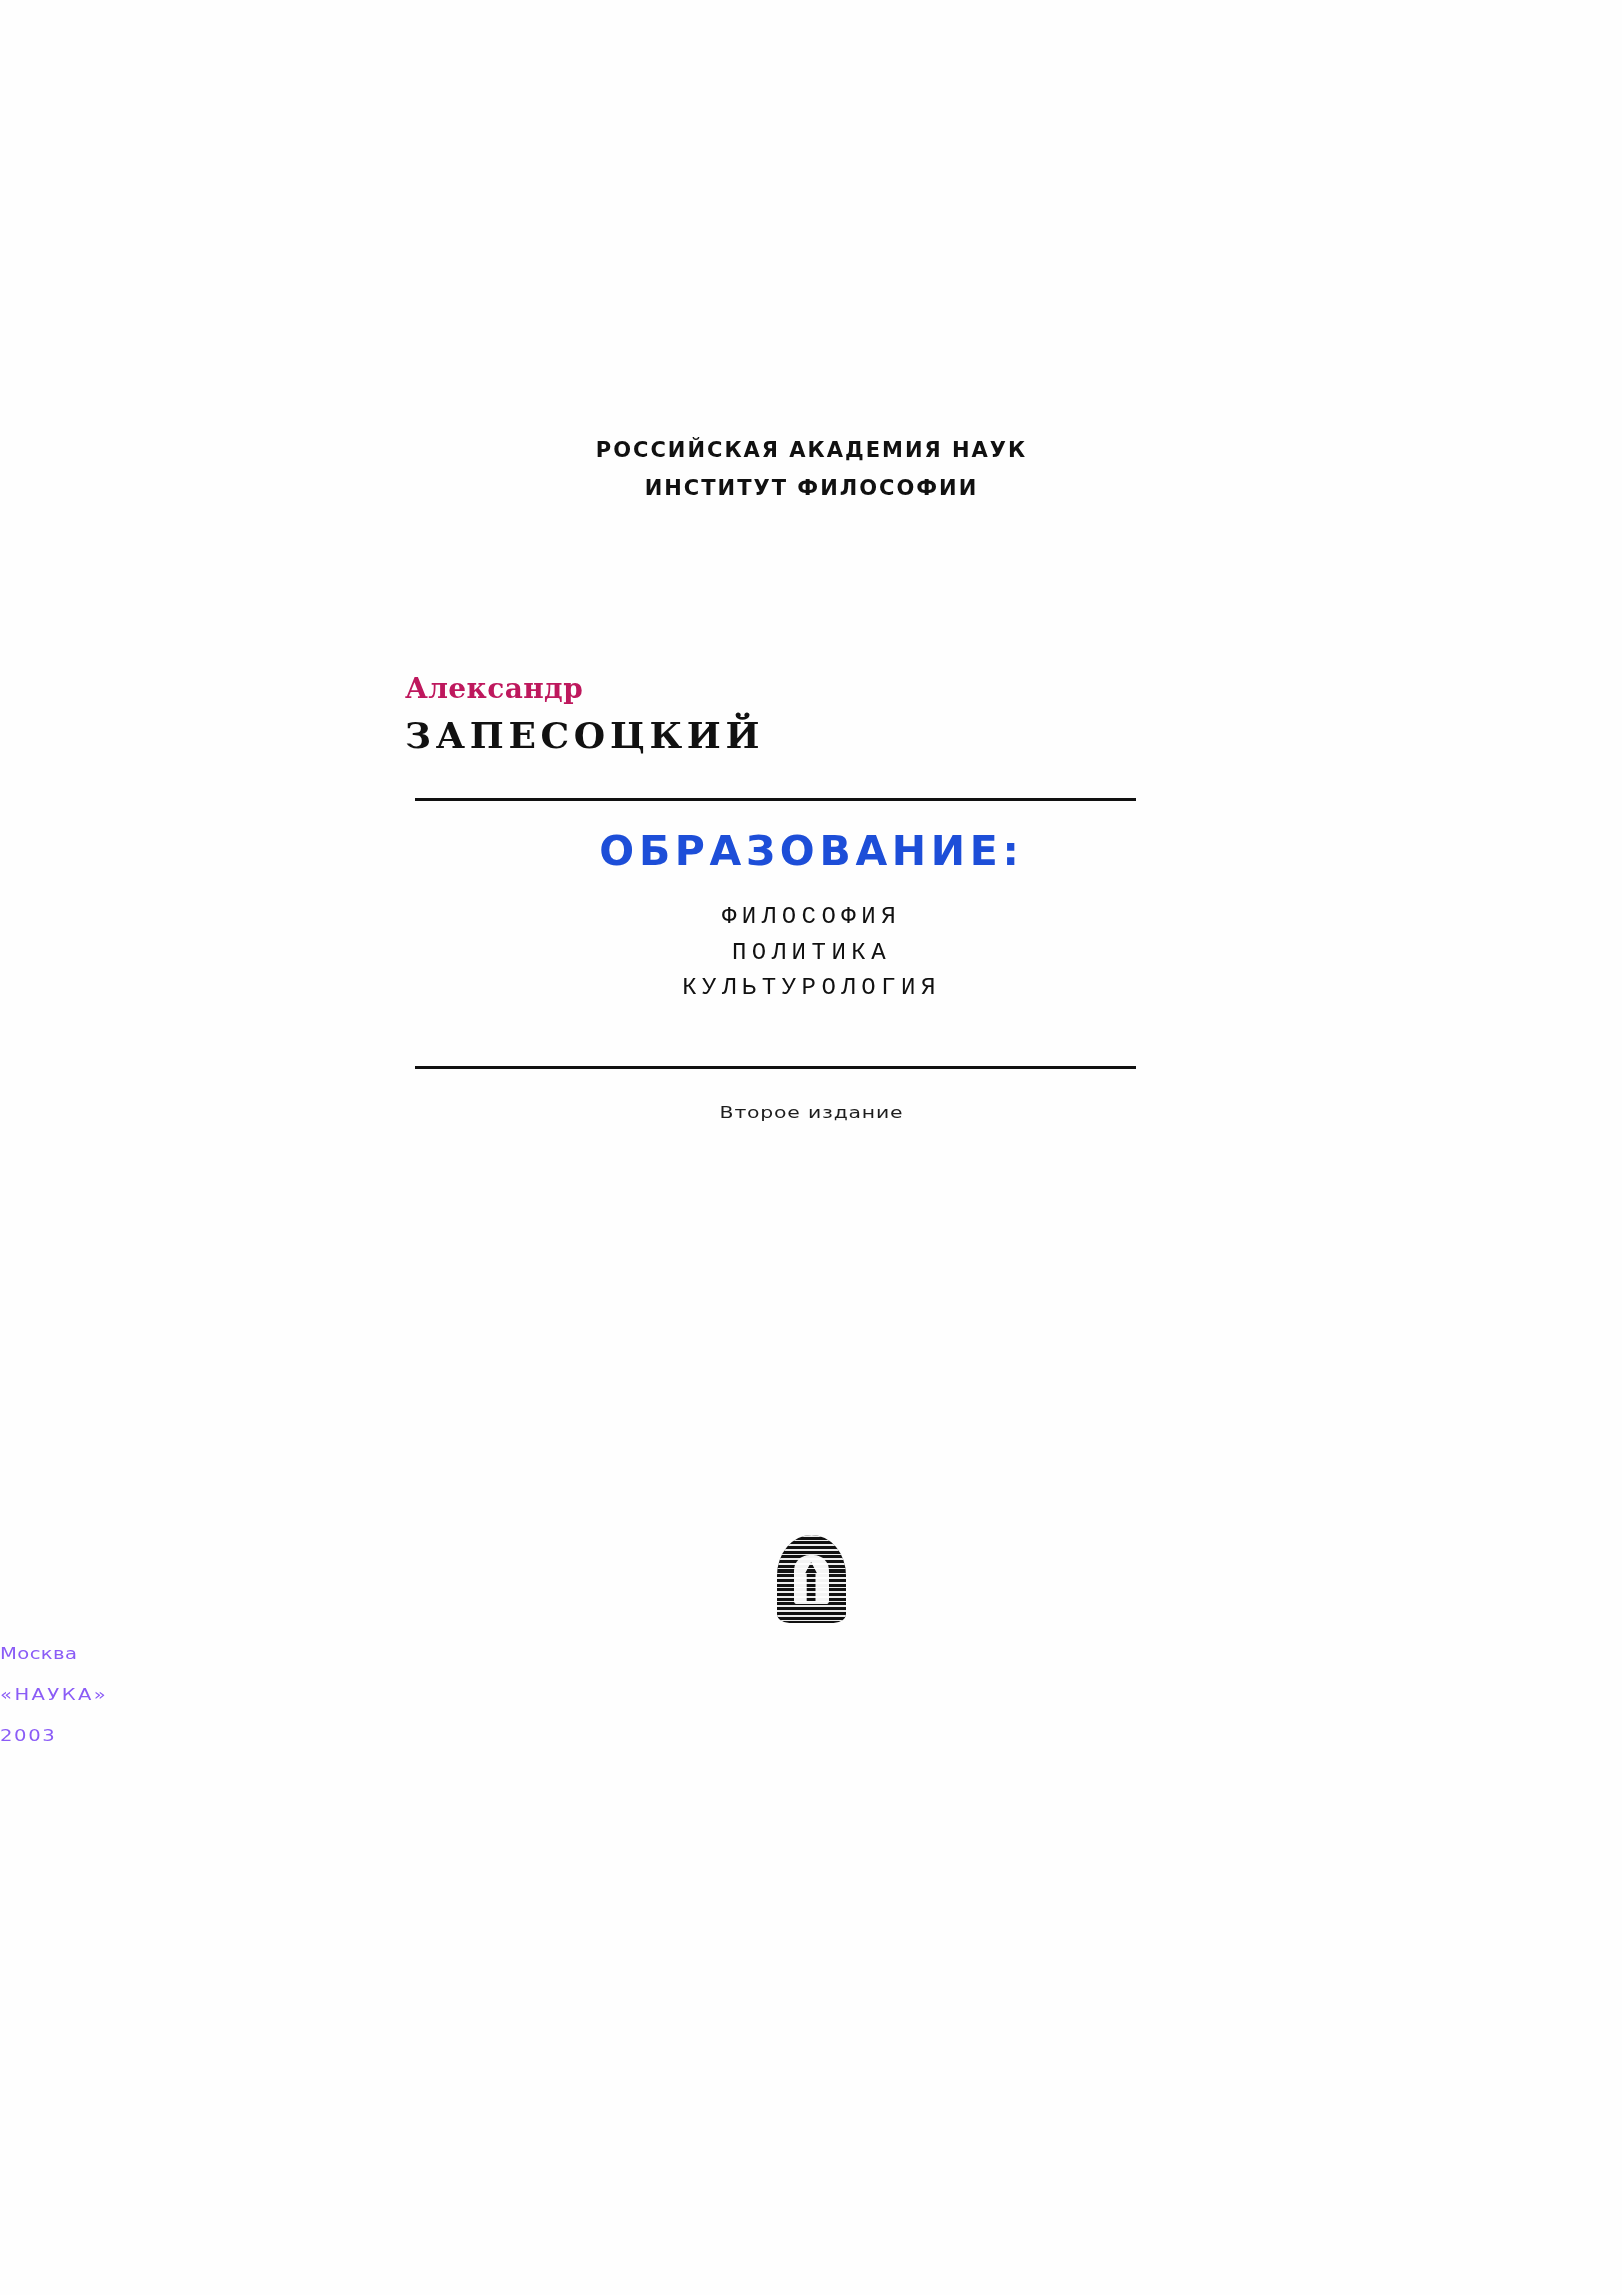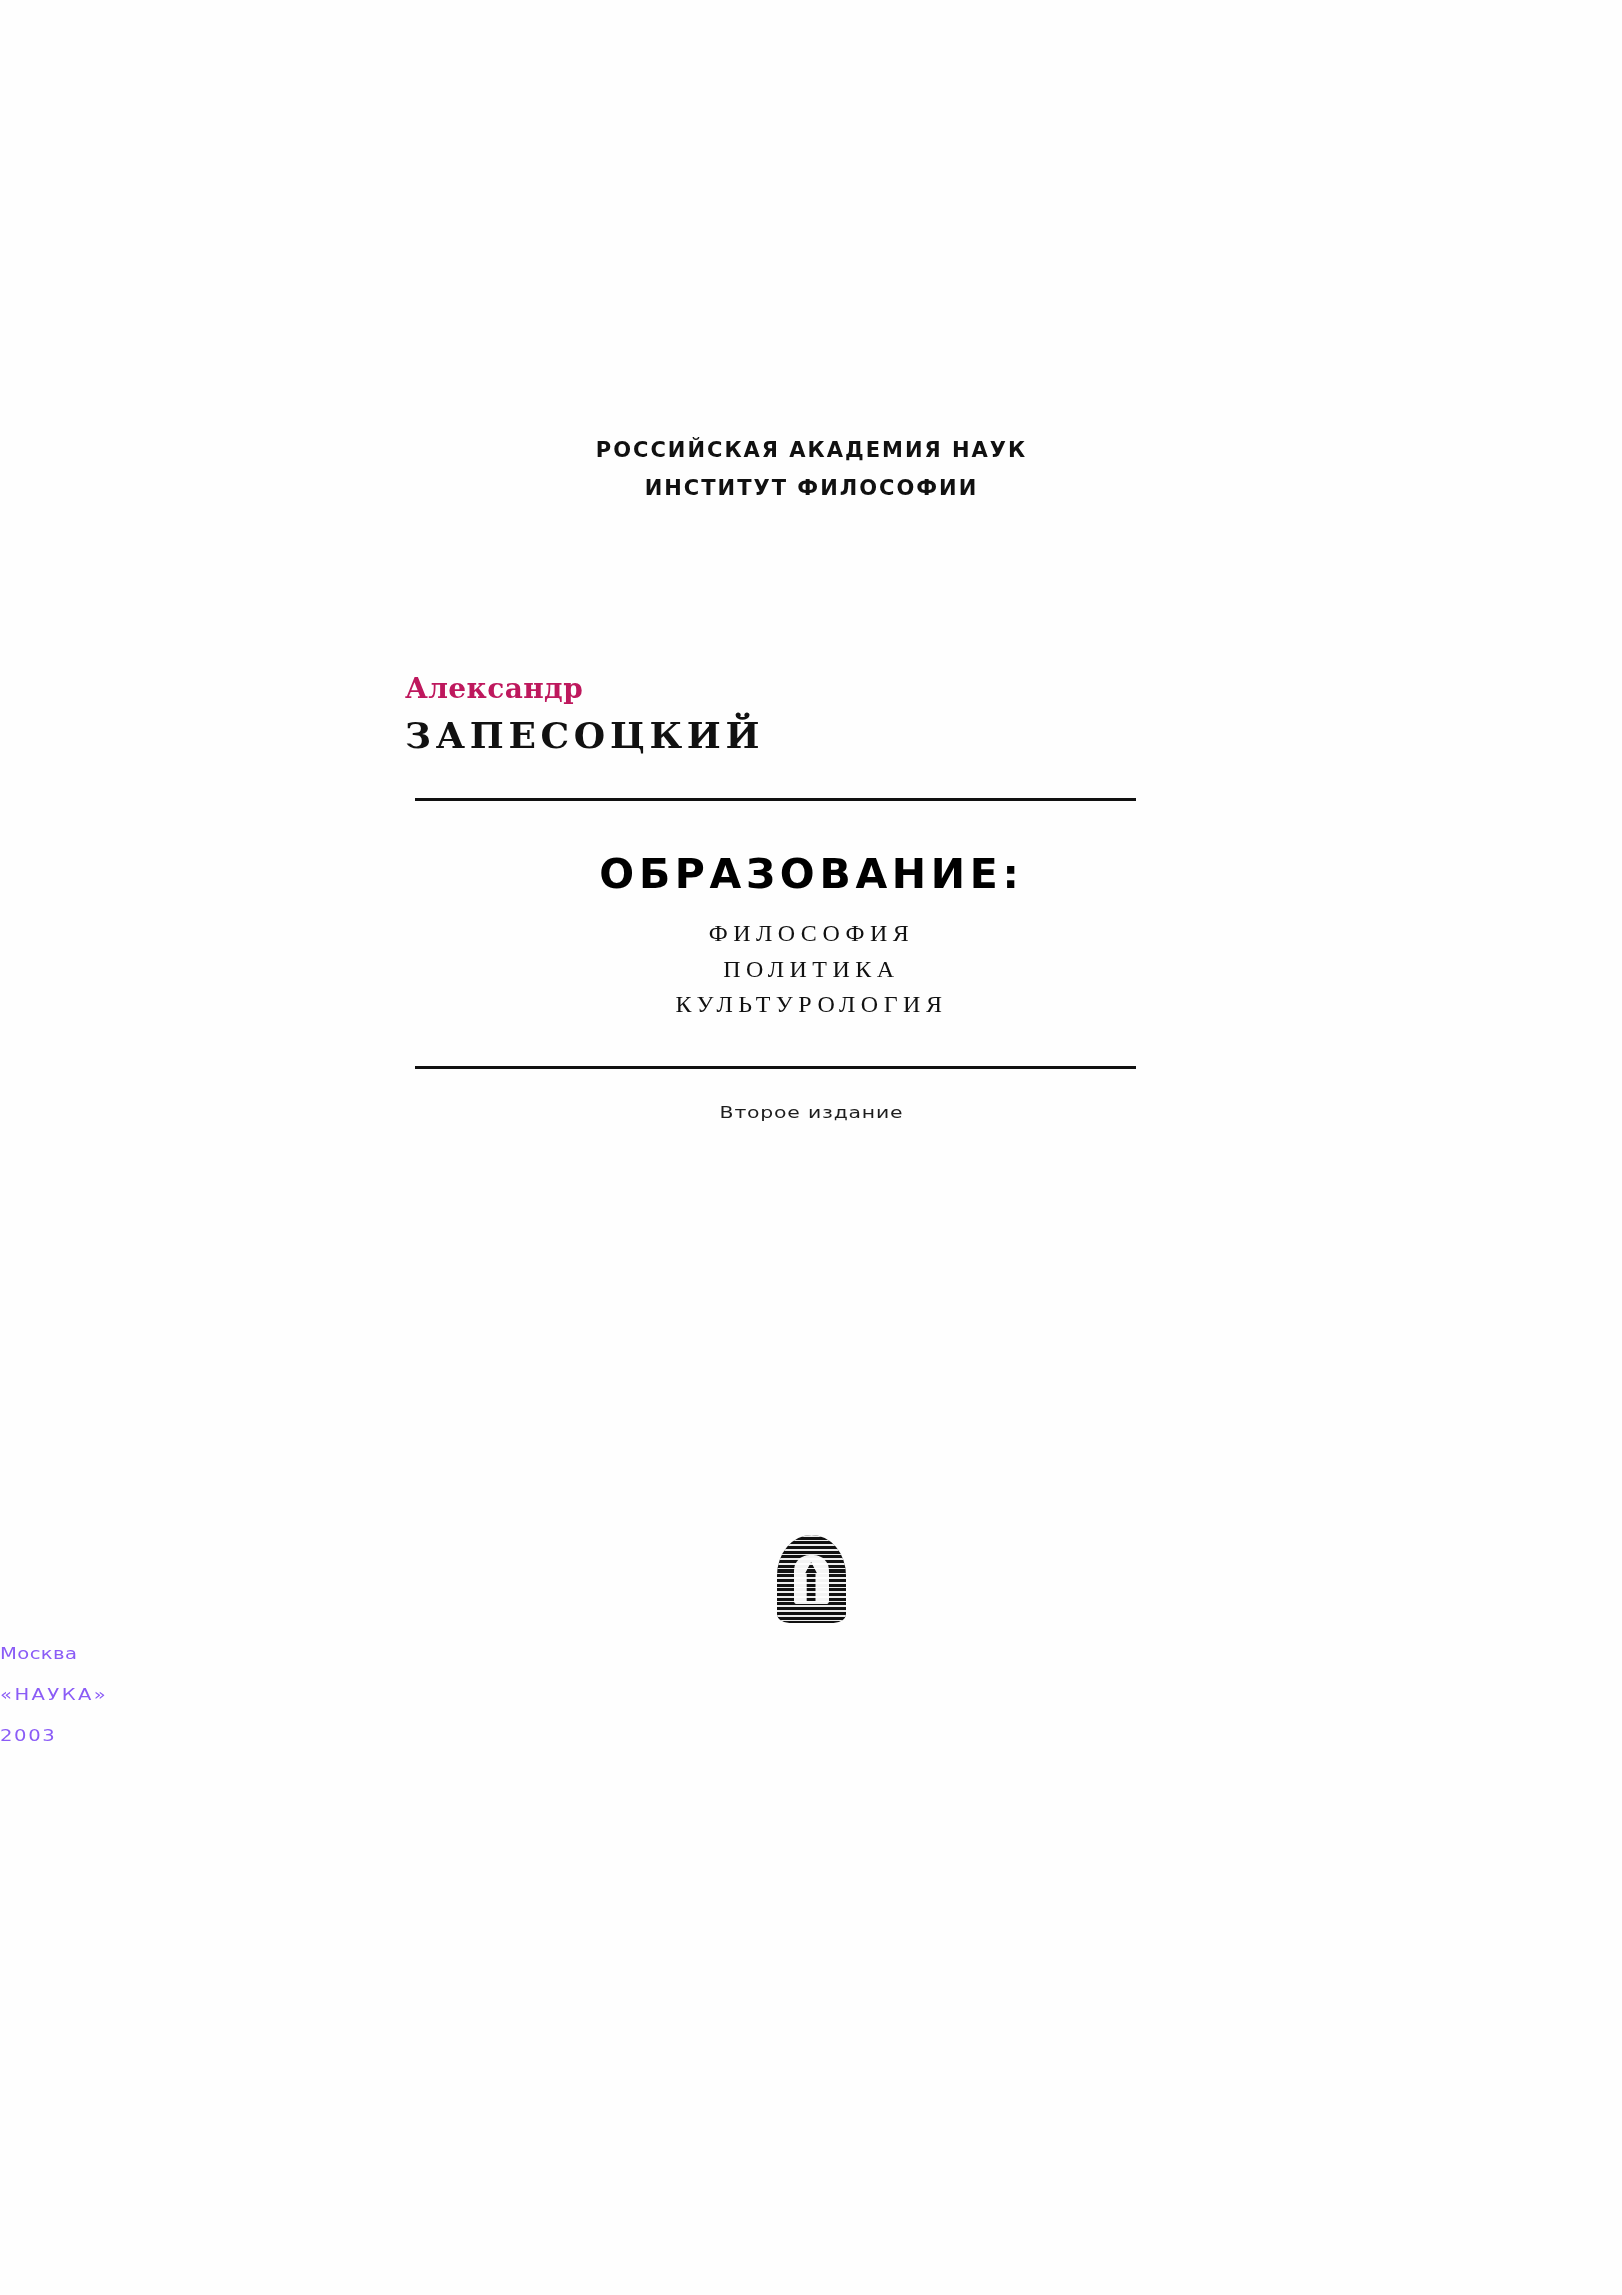--- a/index.html
+++ b/index.html
@@ -84,27 +84,26 @@
     top: 831px;
     left: 0;
     width: 100%;
     text-align: center;
   }
   .main-title {
     font-family: "DejaVu Sans", sans-serif;
     font-weight: bold;
     font-size: 41px;
     letter-spacing: 4.7px;
-    color: #000000;
-    line-height: 1.0;
-    margin-top: 23px;
+    color: #1d4ed8;
+    line-height: 1.0;
   }
   .subtitle {
-    margin-top: 21px;
-    font-family: Liberation Serif, serif;
+    margin-top: 27px;
+    font-family: Liberation Mono, monospace;
     font-size: 24px;
     letter-spacing: 5.5px;
     color: #111111;
     line-height: 1.48;
   }
   .subtitle div { white-space: nowrap; }
 
   
   .edition {
     position: absolute;

